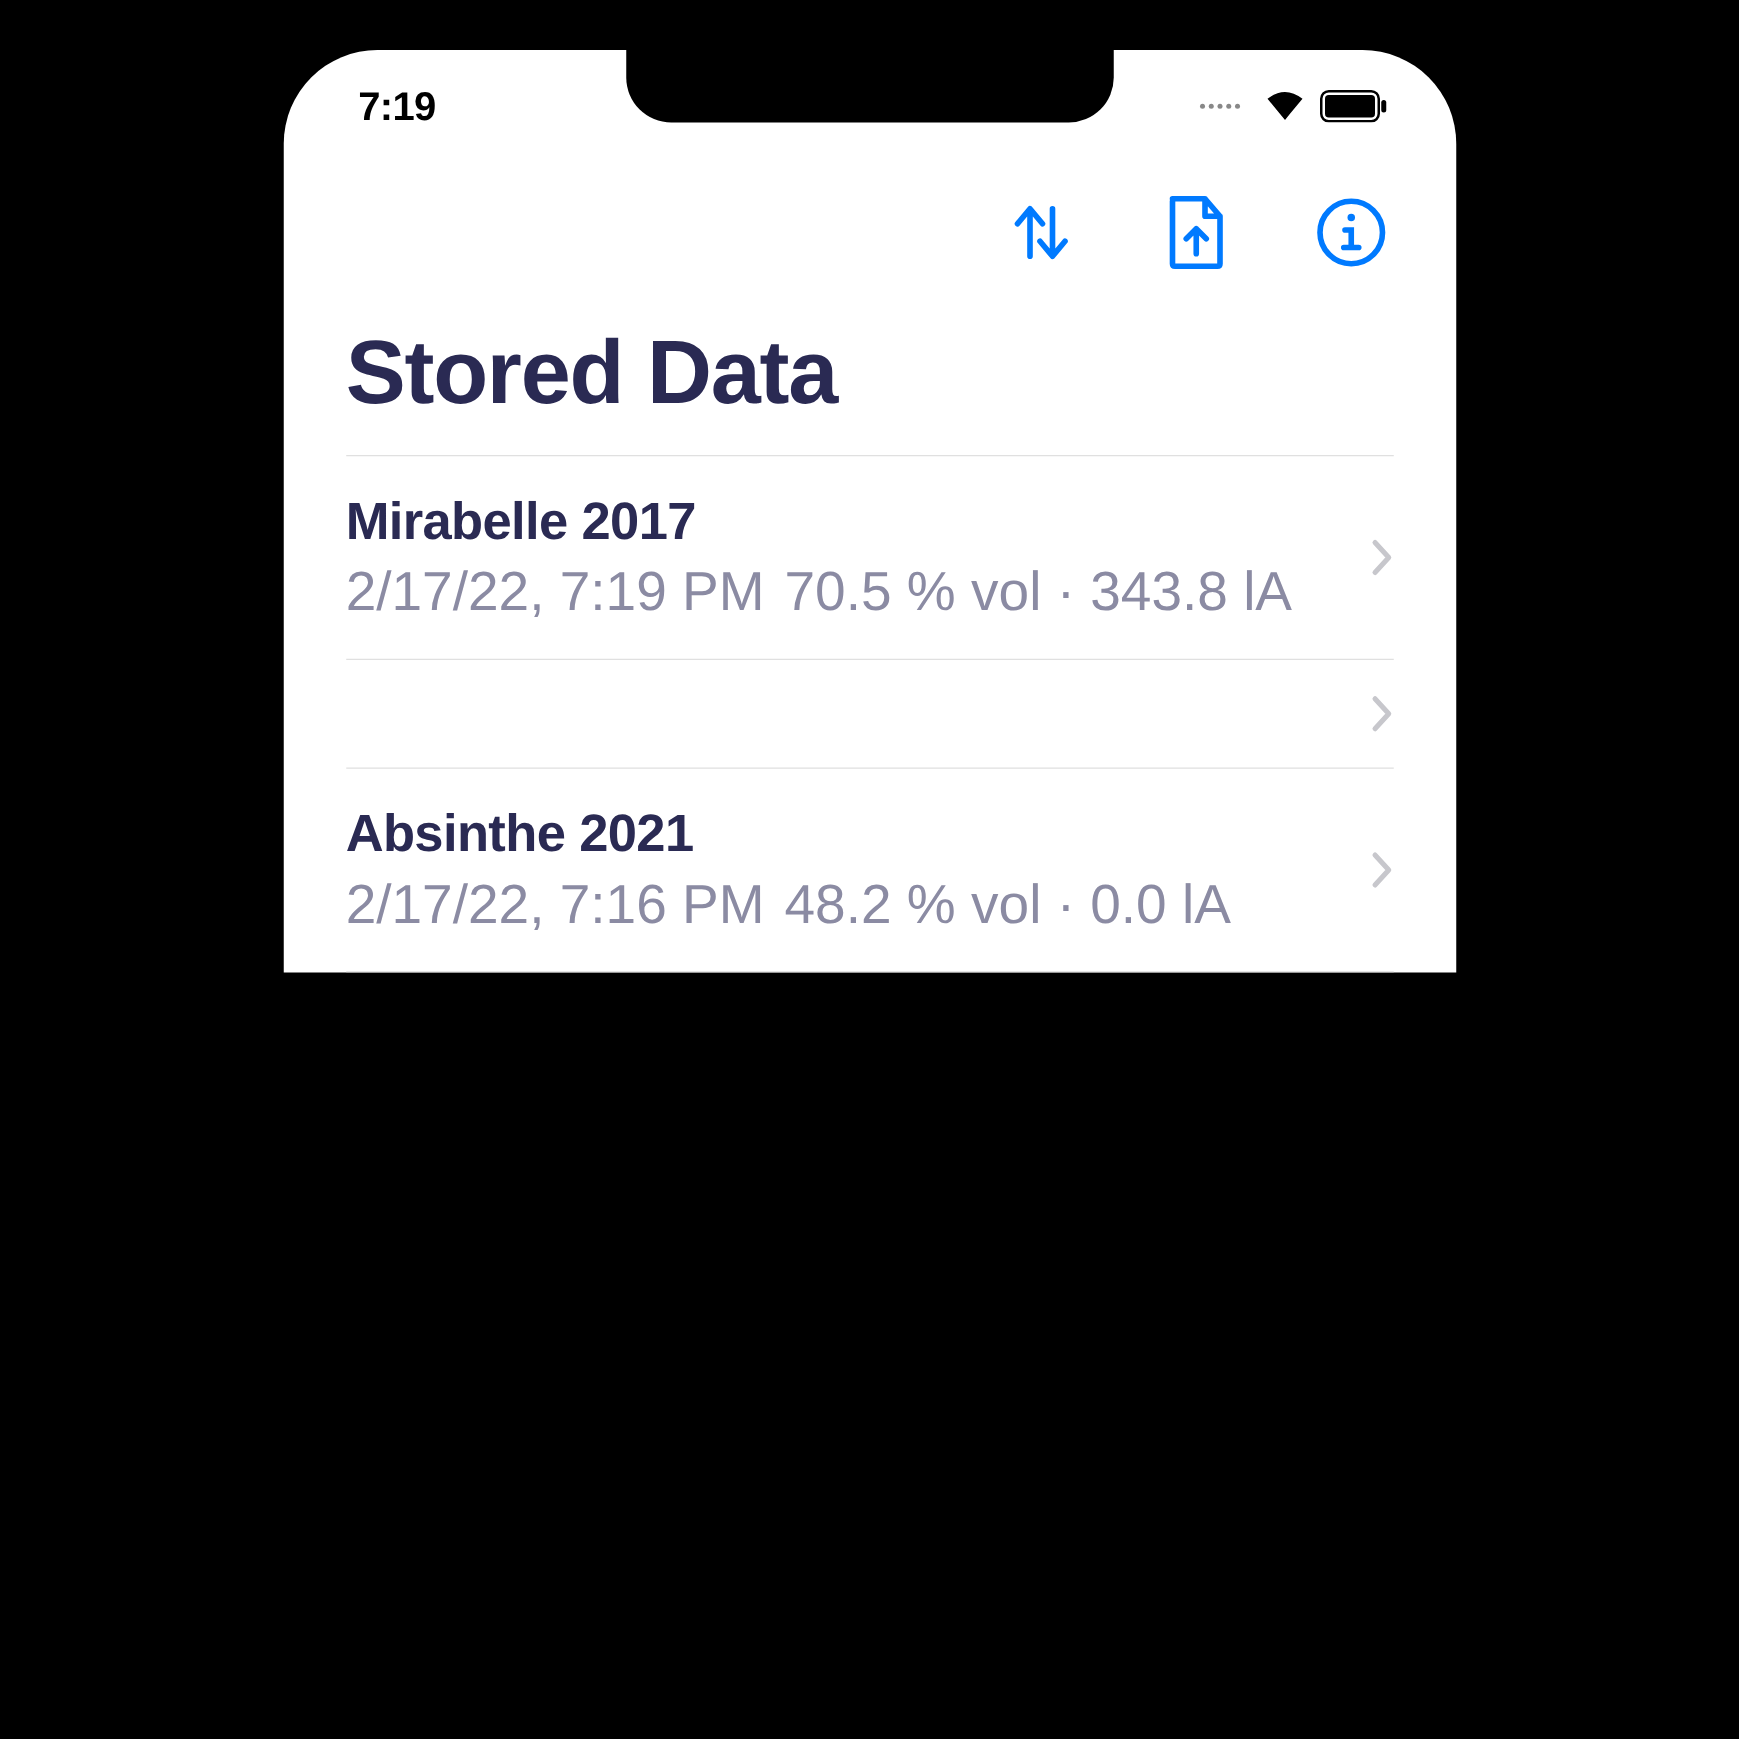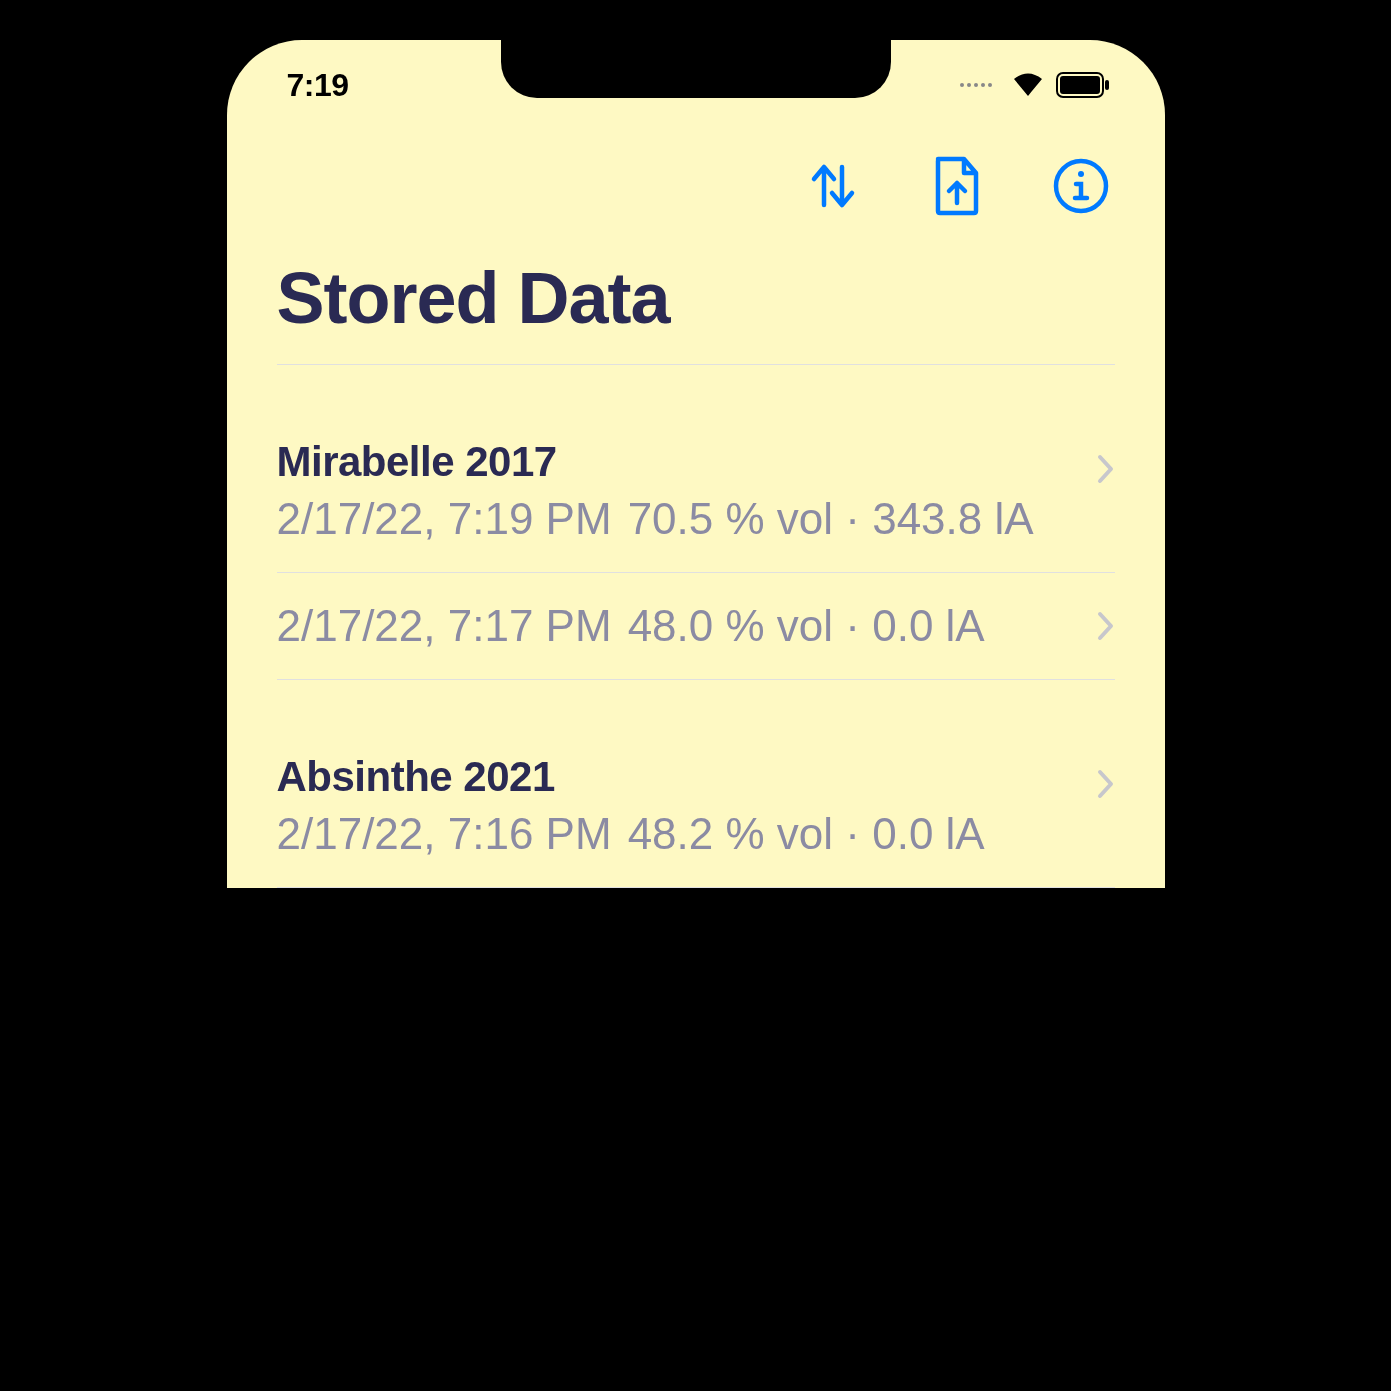--- a/index.html
+++ b/index.html
@@ -11,21 +11,21 @@
       background: #000;
       font-family: -apple-system, BlinkMacSystemFont, "Segoe UI", Helvetica, Arial, sans-serif;
       display: flex;
       justify-content: center;
       align-items: flex-start;
       min-height: 100vh;
       padding: 40px 0;
     }
     .phone {
       width: 938px;
-      background: #fef9c3;
+      background: #ffffff;
       border-radius: 75px 75px 0 0;
       overflow: hidden;
       position: relative;
     }
     .notch {
       position: absolute;
       top: 0;
       left: 50%;
       transform: translateX(-50%);
       width: 390px;
@@ -90,21 +90,20 @@
     .row-content {
       display: flex;
       flex-direction: column;
       gap: 8px;
     }
     .row-title {
       font-size: 42px;
       font-weight: 600;
       color: #2a2a53;
       letter-spacing: -0.5px;
-      margin-top: 45px;
     }
     .row-subtitle {
       font-size: 44px;
       color: #8b8ba3;
       font-weight: 500;
     }
     .row-subtitle .metrics {
       margin-left: 16px;
     }
     .chevron {
@@ -184,23 +183,20 @@
         </div>
       </div>
       <svg class="chevron" width="18" height="30" viewBox="0 0 18 30">
         <path d="M3 3 L14 15 L3 27" fill="none" stroke="#c7c7cc" stroke-width="4" stroke-linecap="round" stroke-linejoin="round"></path>
       </svg>
     </div>
 
 
     <div class="list-row">
       <div class="row-content">
-        <div class="row-subtitle">
-          <span>2/17/22, 7:17 PM</span><span class="metrics">48.0 % vol · 0.0 lA</span>
-        </div>
       </div>
       <svg class="chevron" width="18" height="30" viewBox="0 0 18 30">
         <path d="M3 3 L14 15 L3 27" fill="none" stroke="#c7c7cc" stroke-width="4" stroke-linecap="round" stroke-linejoin="round"></path>
       </svg>
     </div>
 
     <div class="list-row">
       <div class="row-content">
         <div class="row-title">Absinthe 2021</div>
         <div class="row-subtitle">

